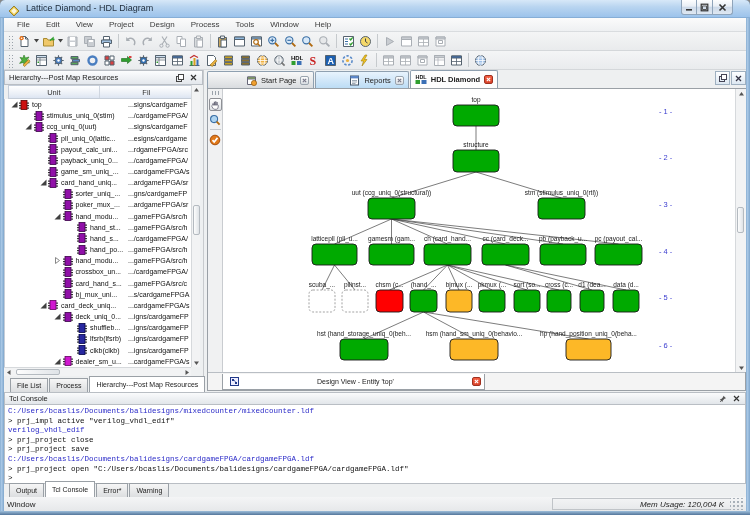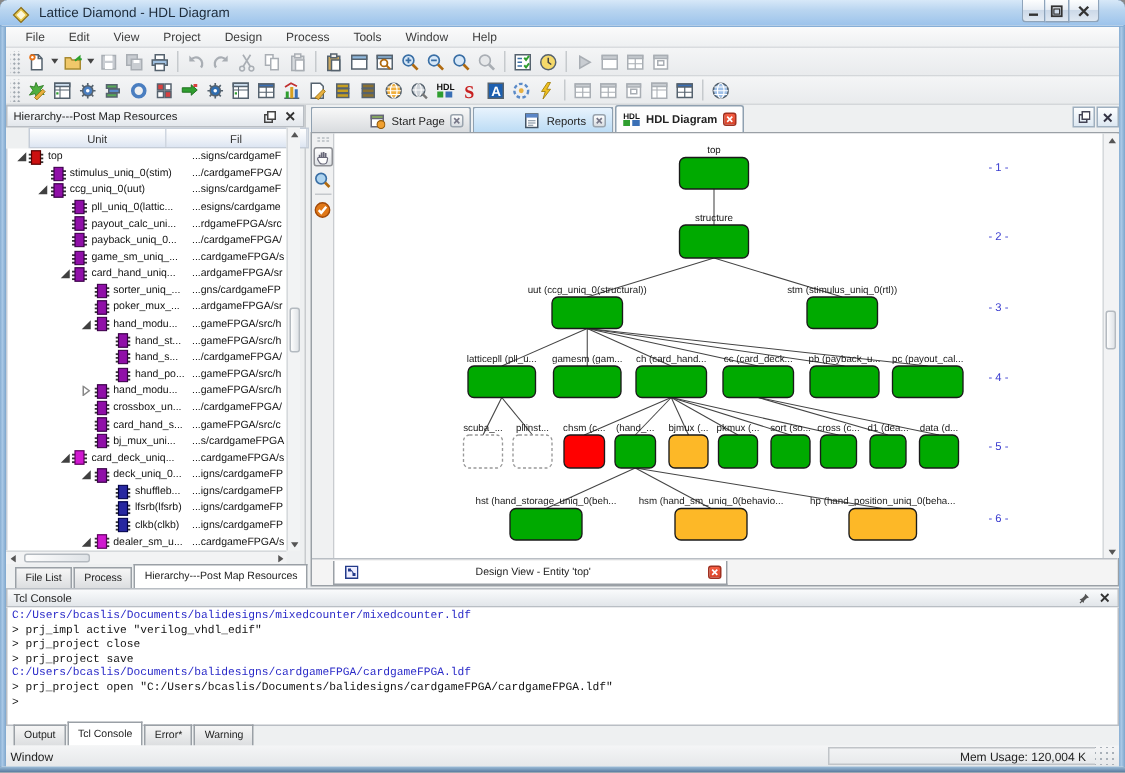--- a/index.html
+++ b/index.html
@@ -36,21 +36,21 @@
   .tb-caret{width:7px;height:17px;display:flex;align-items:center;justify-content:center;flex:none;}
   .tb-caret svg{display:block;}
   
   #left-dock{left:4px;top:70px;width:200px;height:322px;background:#eef0f1;border-right:1px solid #c8cbce;}
   .dock-title{position:absolute;left:0;top:0;width:100%;height:15px;
     background:linear-gradient(#fcfdfe,#e3e7ec);border:1px solid #b9bec4;
     font-size:7.5px;color:#222;display:flex;align-items:center;padding:0 4px;}
   .dock-title .spacer{flex:1;}
   .dock-ico{width:10px;height:10px;display:flex;align-items:center;justify-content:center;margin-left:3px;}
   
-  #tree-header{left:15px;top:15px;width:187px;height:14px;display:flex;overflow:hidden;
+  #tree-header{left:4px;top:15px;width:187px;height:14px;display:flex;overflow:hidden;
     background:linear-gradient(#ffffff,#e9eef6 70%,#dce5f2);border:1px solid #c5cdd8;}
   .th-cell{font-size:7.5px;color:#333;border-right:1px solid #cfd6e0;display:flex;align-items:center;justify-content:center;}
   #tree-body{left:0;top:29px;width:187px;height:268px;background:#fff;border-left:1px solid #c5cdd8;overflow:hidden;}
   .tree-row{height:11.17px;display:flex;align-items:center;white-space:nowrap;position:relative;}
   .tr-name{font-size:7px;color:#111;margin-left:3px;}
   .tr-path{position:absolute;left:123px;font-size:7px;color:#111;}
   .tr-arrow{width:10px;display:flex;justify-content:center;flex:none;}
   .tr-icon{flex:none;display:flex;}
   
   .sb{background:#f2f3f4;}
@@ -102,21 +102,21 @@
   #console-body{position:absolute;left:0;top:13px;width:742px;height:79px;background:#fff;
     border:1px solid #b9bec4;border-top:none;padding:2px 0 14px 3px;overflow:hidden;}
   .con-line{font-family:"Liberation Mono",monospace;font-size:7.5px;line-height:9.6px;white-space:pre;}
   #bottom-tabs{position:absolute;left:0;top:92px;width:742px;height:13px;display:flex;align-items:flex-end;padding-left:5px;}
   
   #statusbar{left:4px;top:497px;width:742px;height:14px;background:linear-gradient(#f4f5f6,#e6e8ea);
     display:flex;align-items:center;font-size:8px;color:#222;}
   #status-ready{margin-left:3px;flex:none;}
   #status-fill{flex:1;}
   #mem-cell{width:178px;height:12px;border:1px solid #c0c4c8;border-right:none;display:flex;align-items:center;
-    justify-content:flex-end;padding-right:6px;font-size:8px;color:#222;}
+    justify-content:flex-end;padding-right:6px;font-size:8px;color:#222;font-style:italic;}
   #resize-grip{width:14px;height:12px;margin-right:2px;
     background-image:radial-gradient(circle,#a8b0b8 35%,transparent 36%);background-size:4px 4px;background-position:2px 2px;}
   
   .frame{background:linear-gradient(90deg,#88aed2,#a9c8e6 40%,#7ea6cc);}
   #frame-l{left:0;top:18px;width:4px;height:493px;}
   #frame-r{left:746px;top:18px;width:4px;height:493px;}
   #frame-b{left:0;top:511px;width:750px;height:4px;background:linear-gradient(#9dbeda,#54769b);}
 </style>
 </head>
 <body>
@@ -1050,21 +1050,21 @@
         </span>
       </div>
       <div class="doc-tab active">
         <span style="display: flex;">
           <svg width="12" height="11" viewBox="0 0 12 11">
             <rect x="0.5" y="6" width="4.5" height="4" fill="#2f9e2f"></rect>
             <rect x="6.5" y="6" width="5" height="4" fill="#3a6fb5"></rect>
             <text x="0.5" y="5" font-size="5.4" font-family="Liberation Sans,sans-serif" font-weight="bold" fill="#111">HDL</text>
           </svg>
         </span>
-        <span class="lbl">HDL Diagram</span>
+        <span class="lbl">HDL Diamond</span>
         <span class="tab-close red">
           <svg width="5" height="5" viewBox="0 0 5 5">
             <path d="M0.8 0.8 L4.2 4.2 M4.2 0.8 L0.8 4.2" stroke="#fff" stroke-width="1.1"></path>
           </svg>
         </span>
       </div>
     </div>
   <div class="abs" id="tabbar-btns">
     <div class="tabbar-btn">
       <svg width="8" height="8" viewBox="0 0 8 8">
@@ -1226,20 +1226,21 @@
       </span>
       <span class="dock-ico">
         <svg width="7" height="7" viewBox="0 0 7 7">
             <path d="M1 1 L6 6 M6 1 L1 6" stroke="#333" stroke-width="1.2"></path>
           </svg>
       </span>
     </div>
     <div id="console-body">
         <div class="con-line" style="color: rgb(42, 42, 200);">C:/Users/bcaslis/Documents/balidesigns/mixedcounter/mixedcounter.ldf</div>
         <div class="con-line" style="color: rgb(17, 17, 17);">&gt; prj_impl active "verilog_vhdl_edif"</div>
+        <div class="con-line" style="color: rgb(42, 42, 200);">verilog_vhdl_edif</div>
         <div class="con-line" style="color: rgb(17, 17, 17);">&gt; prj_project close</div>
         <div class="con-line" style="color: rgb(17, 17, 17);">&gt; prj_project save</div>
         <div class="con-line" style="color: rgb(42, 42, 200);">C:/Users/bcaslis/Documents/balidesigns/cardgameFPGA/cardgameFPGA.ldf</div>
         <div class="con-line" style="color: rgb(17, 17, 17);">&gt; prj_project open "C:/Users/bcaslis/Documents/balidesigns/cardgameFPGA/cardgameFPGA.ldf"</div>
         <div class="con-line" style="color: rgb(17, 17, 17);">&gt;</div>
       </div>
     <div id="bottom-tabs">
         <div class="dtab">Output</div>
         <div class="dtab active">Tcl Console</div>
         <div class="dtab">Error*</div>

